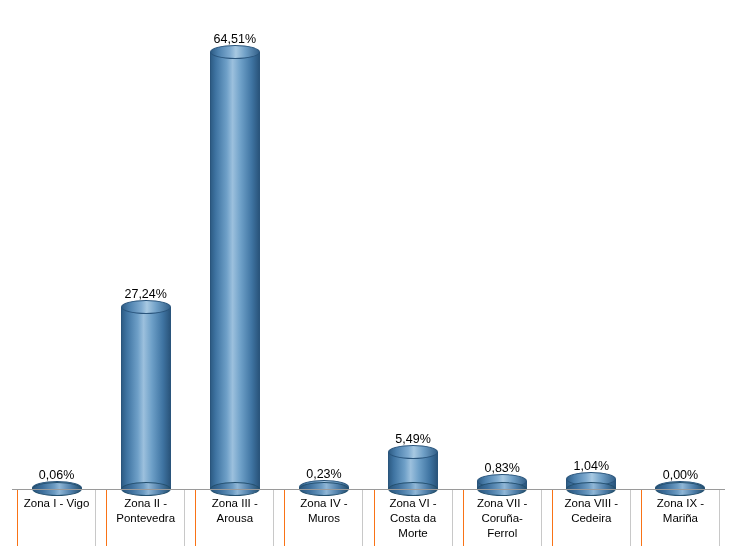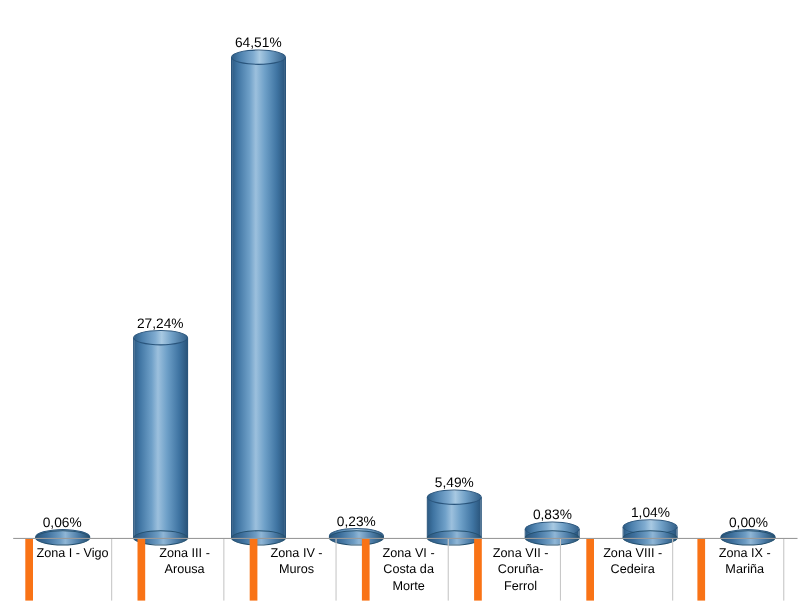--- a/index.html
+++ b/index.html
@@ -128,21 +128,21 @@
     justify-content: space-around;
   }
   .cat-cell {
     width: 79px;
     text-align: center;
     font-size: 11.5px;
     color: #000000;
     line-height: 15px;
     padding-top: 6px;
     box-sizing: border-box;
-    border-left: 7px solid #f97316;
+    border-left: 1px solid #f97316;
     border-right: 1px solid #c8c8c8;
     height: 56px;
   }
 </style>
 </head>
 <body>
 
 <div id="chart-root">
 
   <div class="plot-area"></div>
@@ -224,20 +224,24 @@
 
   </div>
 
   <div class="axis-line"></div>
 
   <div class="cat-labels">
     <div class="cat-cell">
       <div>Zona I - Vigo</div>
     </div>
     <div class="cat-cell">
+      <div>Zona II -</div>
+      <div>Pontevedra</div>
+    </div>
+    <div class="cat-cell">
       <div>Zona III -</div>
       <div>Arousa</div>
     </div>
     <div class="cat-cell">
       <div>Zona IV -</div>
       <div>Muros</div>
     </div>
     <div class="cat-cell">
       <div>Zona VI -</div>
       <div>Costa da</div>

